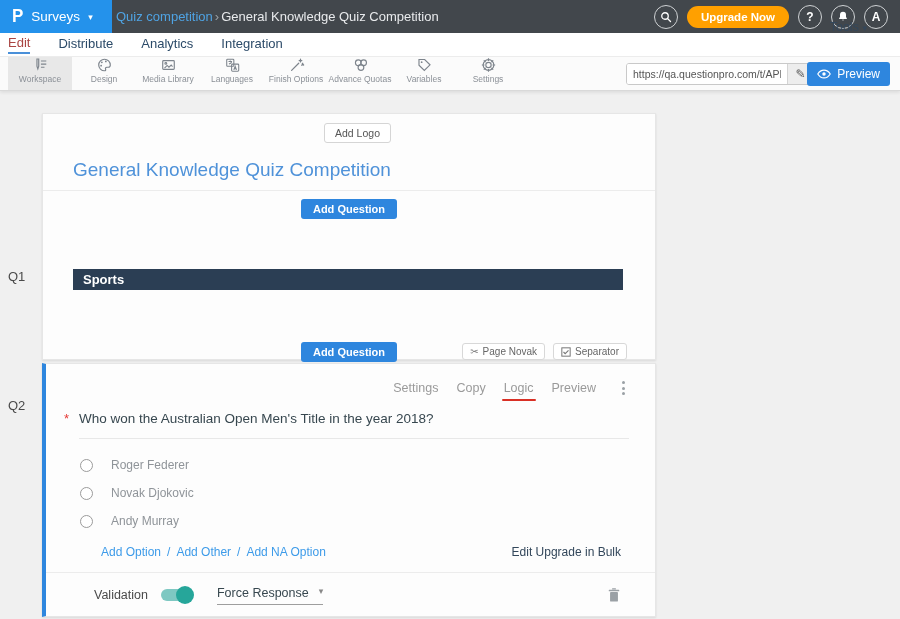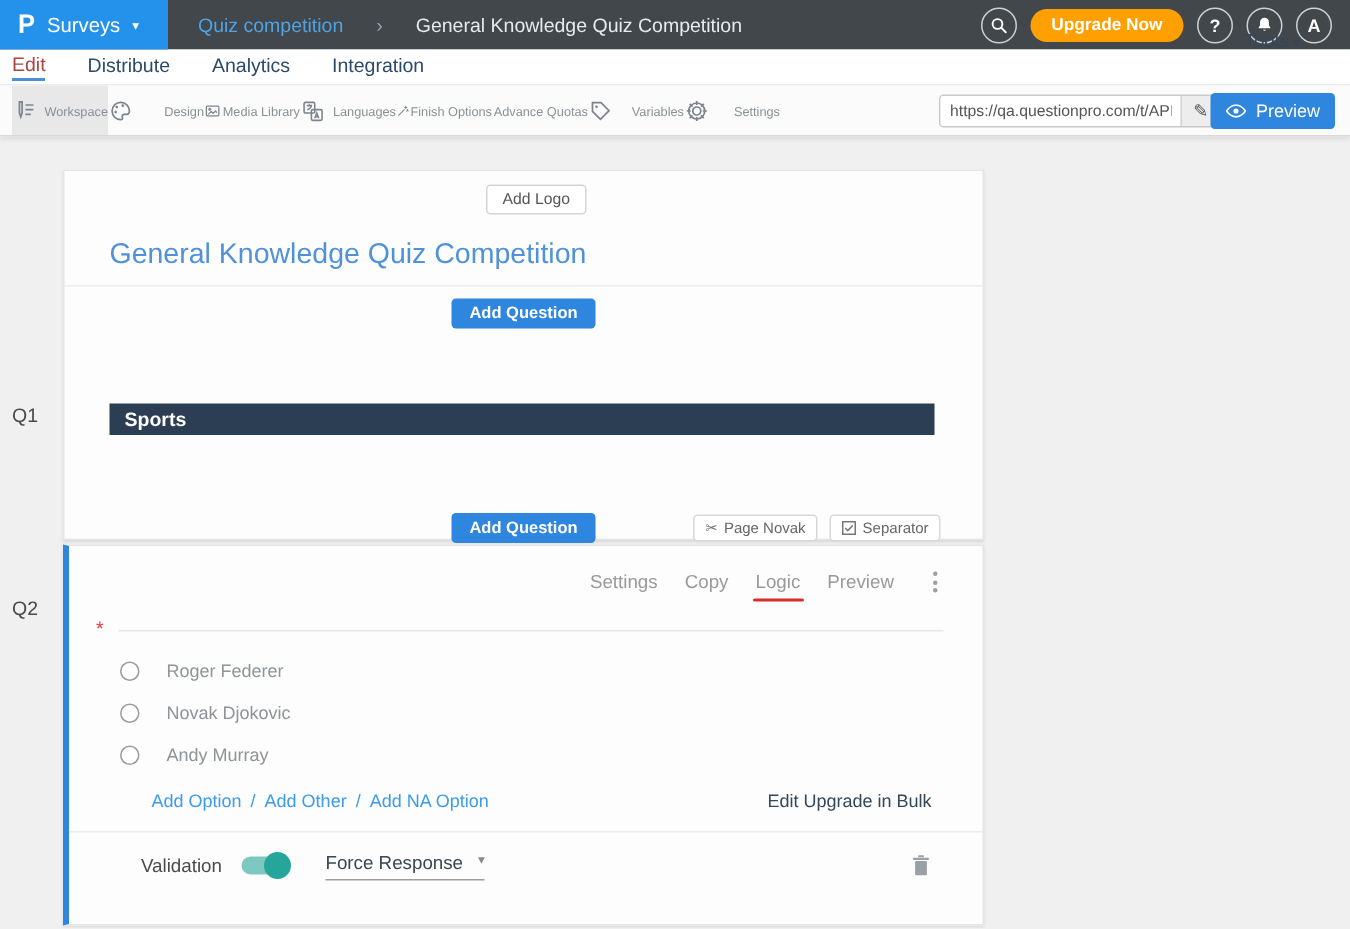--- a/index.html
+++ b/index.html
@@ -6,40 +6,40 @@
   html,body { width:900px; height:619px; overflow:hidden; }
   body { font-family:"Liberation Sans", sans-serif; background:#f0f0f0; }
   .app { width:900px; height:619px; position:relative; background:#f0f0f0; }
 
   
   .topbar { height:33px; background:#42474c; display:flex; align-items:stretch; }
   .logo-block { width:112px; background:#2492eb; display:flex; align-items:center; padding:0 10px 0 12px; gap:8px; cursor:pointer; }
   .logo-p { color:#fff; font-weight:bold; font-size:17px; line-height:1; transform:scaleY(1.05); }
   .product-label { color:#fff; font-size:13.5px; }
   .caret-sm { color:#fff; font-size:9px; }
-  .breadcrumb { display:flex; align-items:center; gap:22px; padding-left:20px; font-size:13px; }
+  .breadcrumb { display:flex; align-items:center; gap:2px; padding-left:4px; font-size:13px; }
   .crumb-parent { color:#4fa3e3; cursor:pointer; }
   .crumb-sep { color:#9aa0a5; font-size:13px; }
   .crumb-current { color:#e8eaec; }
   .topbar-right { margin-left:auto; display:flex; align-items:center; gap:9px; padding-right:12px; }
   .circle-btn { width:24px; height:24px; border-radius:50%; border:1.5px solid #cfd2d4; display:flex; align-items:center; justify-content:center; color:#fff; font-size:12px; font-weight:bold; cursor:pointer; flex:0 0 auto; }
   .upgrade-btn { height:22px; border-radius:11px; background:#ffa000; color:#fff; font-size:11.5px; font-weight:bold; border:none; padding:0 14px; cursor:pointer; }
 
   
   .navtabs { height:24px; background:#fff; display:flex; align-items:center; padding:0 10px 0 8px; border-bottom:1px solid #ececec; }
   .tab { font-size:13px; color:#2b4a68; margin-right:28px; cursor:pointer; padding-bottom:2px; }
   .tab.active { color:#a94442; border-bottom:2px solid #4a90d9; }
   .navtabs-right { margin-left:auto; display:flex; align-items:center; gap:22px;flex-direction:column; }
   .tools-dd { font-size:12.5px; color:#33475b; cursor:pointer; }
   .tools-dd .caret { font-size:9px; color:#33475b; }
   .responses { font-size:12.5px; color:#404040; cursor:pointer; }
 
   
   .toolbar { height:34px; background:#fbfbfb; border-bottom:1px solid #d9d9d9; box-shadow:0 2px 3px rgba(0,0,0,0.07); display:flex; align-items:stretch; padding-left:8px; position:relative; z-index:5; }
-  .tool-item { width:64px; display:flex; flex-direction:row; align-items:center; justify-content:space-between; gap:1px; cursor:pointer; }
+  .tool-item { width:64px; display:flex; flex-direction:column; align-items:center; justify-content:flex-start; gap:1px; cursor:pointer; }
   .tool-item.active { background:#e8e8e8; }
   .tool-item svg { display:block; }
   .tool-label { font-size:8.5px; color:#8b9097; white-space:nowrap; }
   .url-group { position:absolute; right:86px; top:6px; height:22px; display:flex; border:1px solid #c9c9c9; border-radius:3px; overflow:hidden; background:#fff; }
   .url-input { width:160px; border:none; outline:none; font-size:10.5px; color:#555; padding:0 6px; font-family:"Liberation Sans", sans-serif; background:#fff; }
   .url-edit { width:26px; background:#ededed; border-left:1px solid #d4d4d4; display:flex; align-items:center; justify-content:center; font-size:12px; color:#555; cursor:pointer; }
   .preview-btn { position:absolute; right:10px; top:5px; height:24px; background:#2e86de; color:#fff; font-size:12px; border:none; border-radius:3px; padding:0 10px; display:flex; align-items:center; gap:6px; cursor:pointer; }
 
   
   .content { position:relative; height:528px; overflow:hidden; }
@@ -279,20 +279,21 @@
         <span class="qmenu-item">Preview</span>
         <span class="kebab">
             <i></i>
             <i></i>
             <i></i>
           </span>
       </div>
 
       <div class="q-text-row">
         <span class="req-star">*</span>
+        <span class="q-text">Who won the Australian Open Men's Title in the year 2018?</span>
       </div>
 
       <div class="options">
         <div class="opt-row">
           <span class="radio"></span>
           <span class="opt-label">Roger Federer</span>
         </div>
         <div class="opt-row">
           <span class="radio"></span>
           <span class="opt-label">Novak Djokovic</span>

